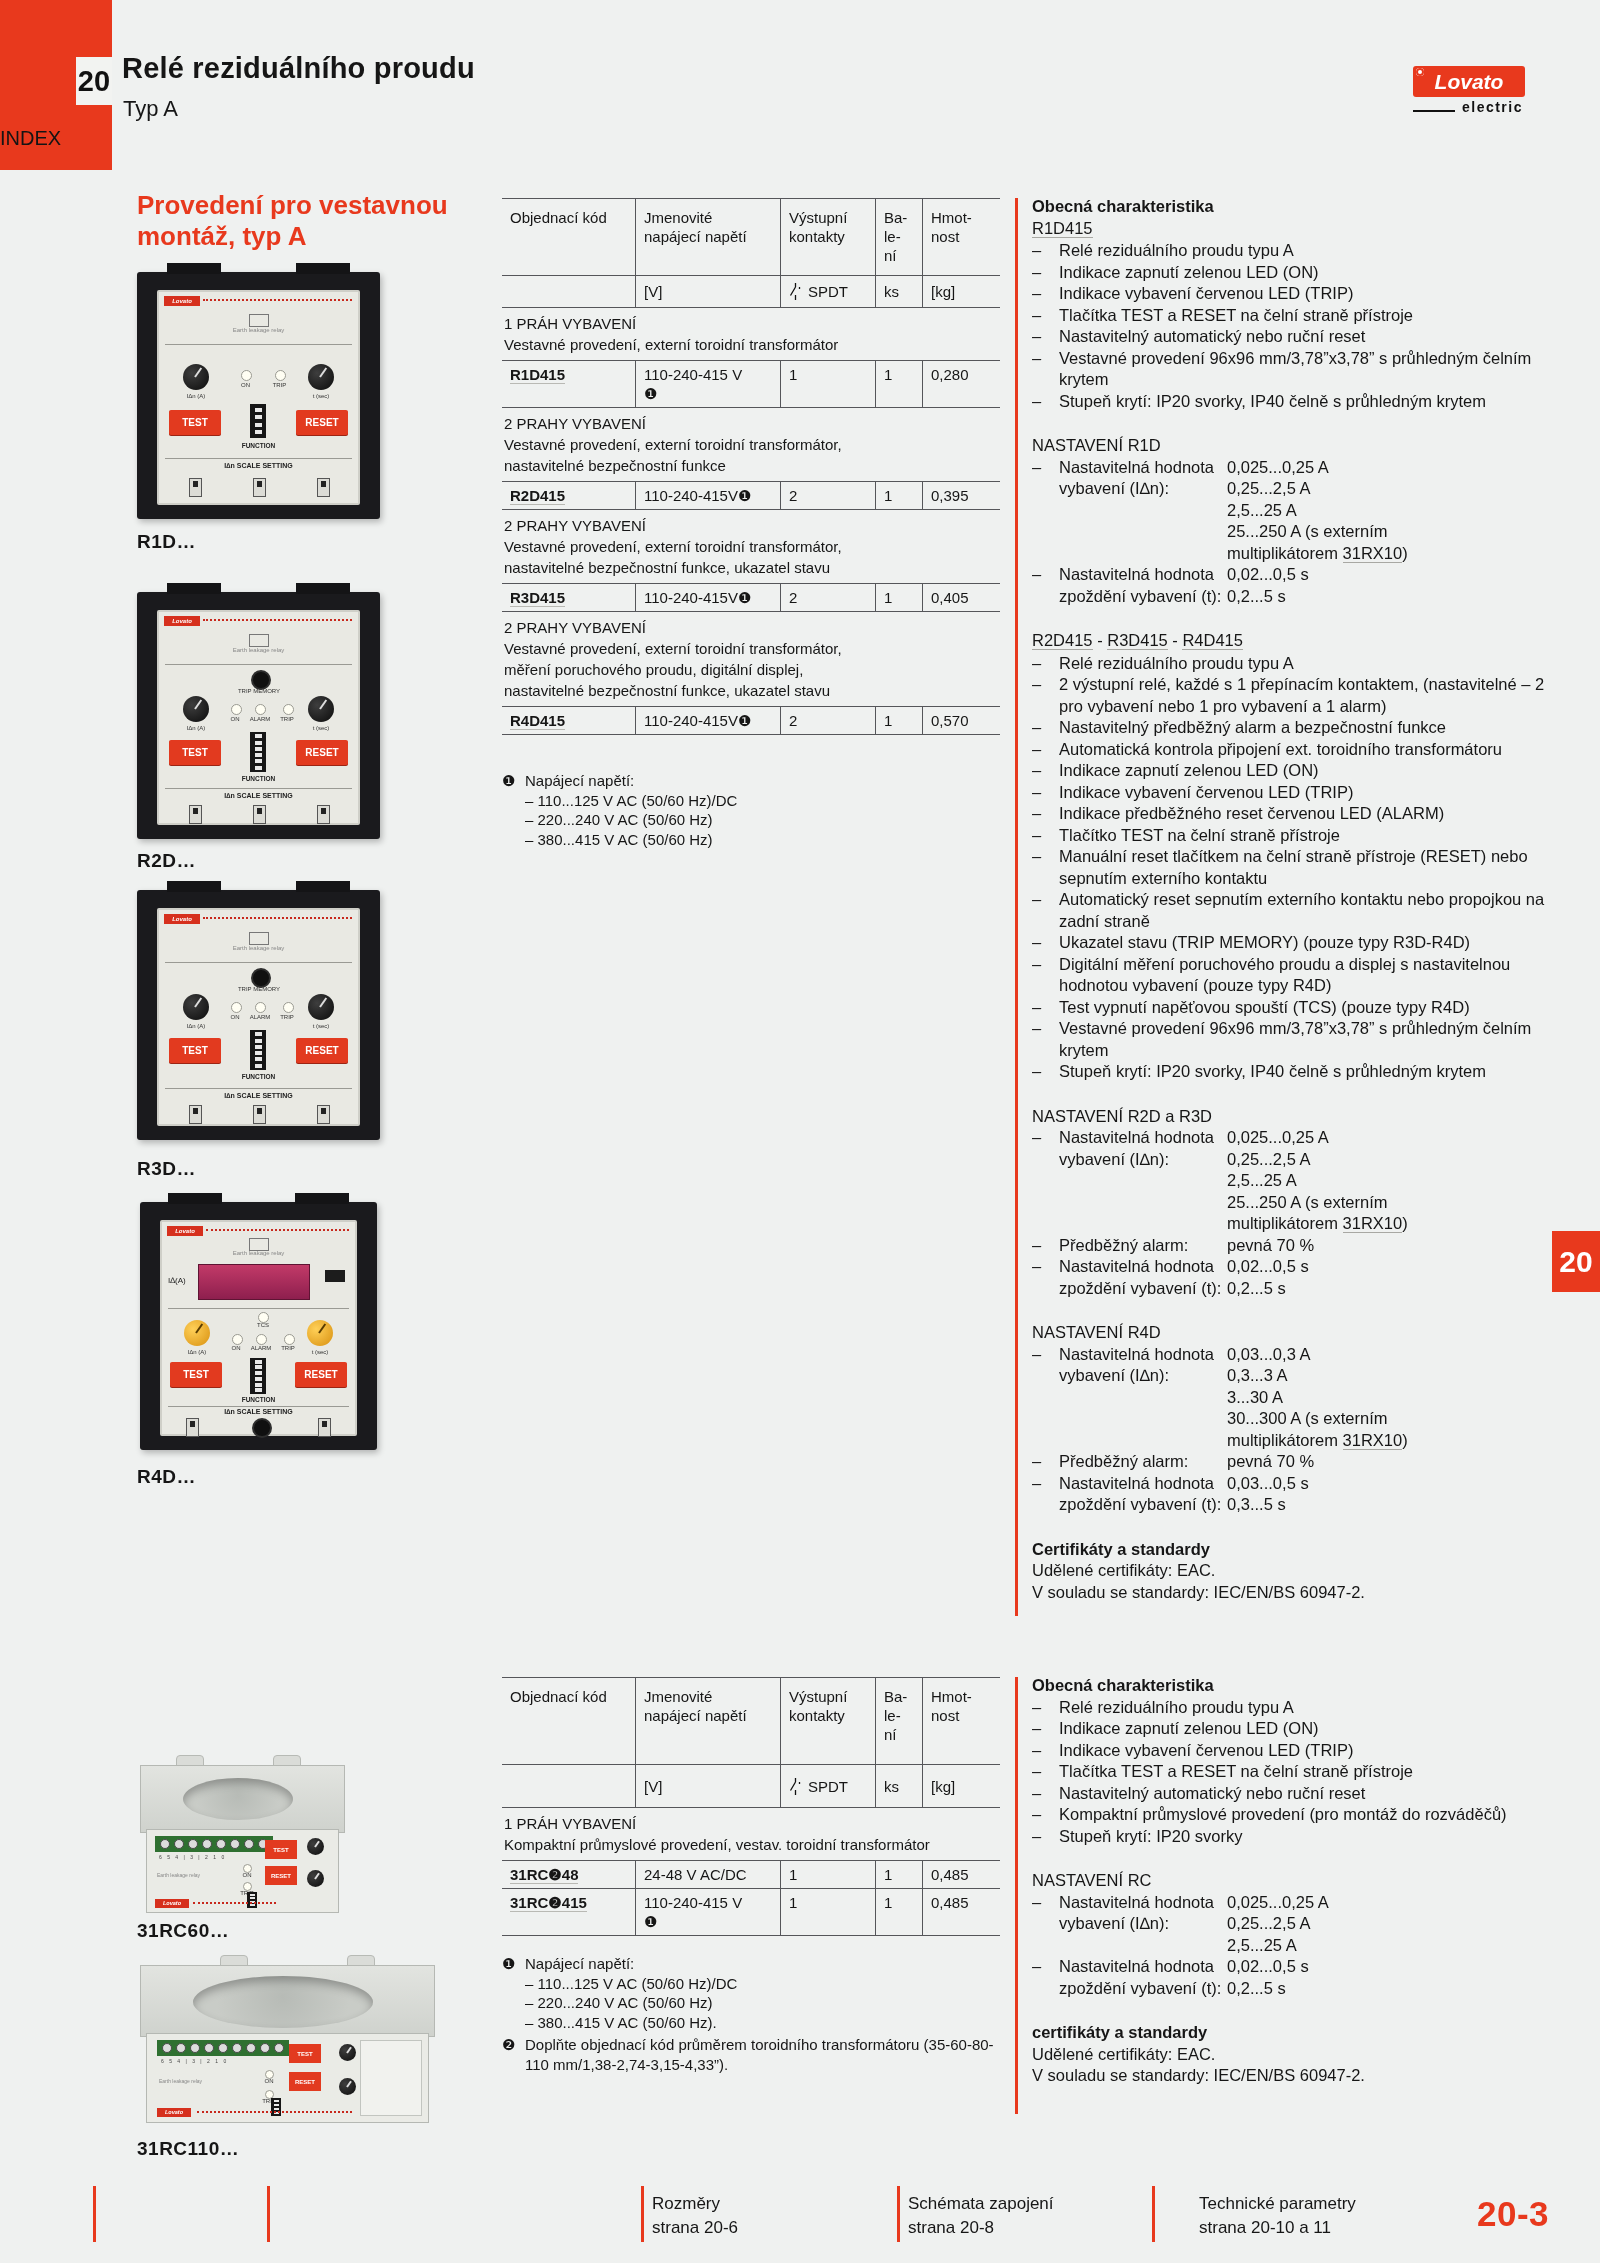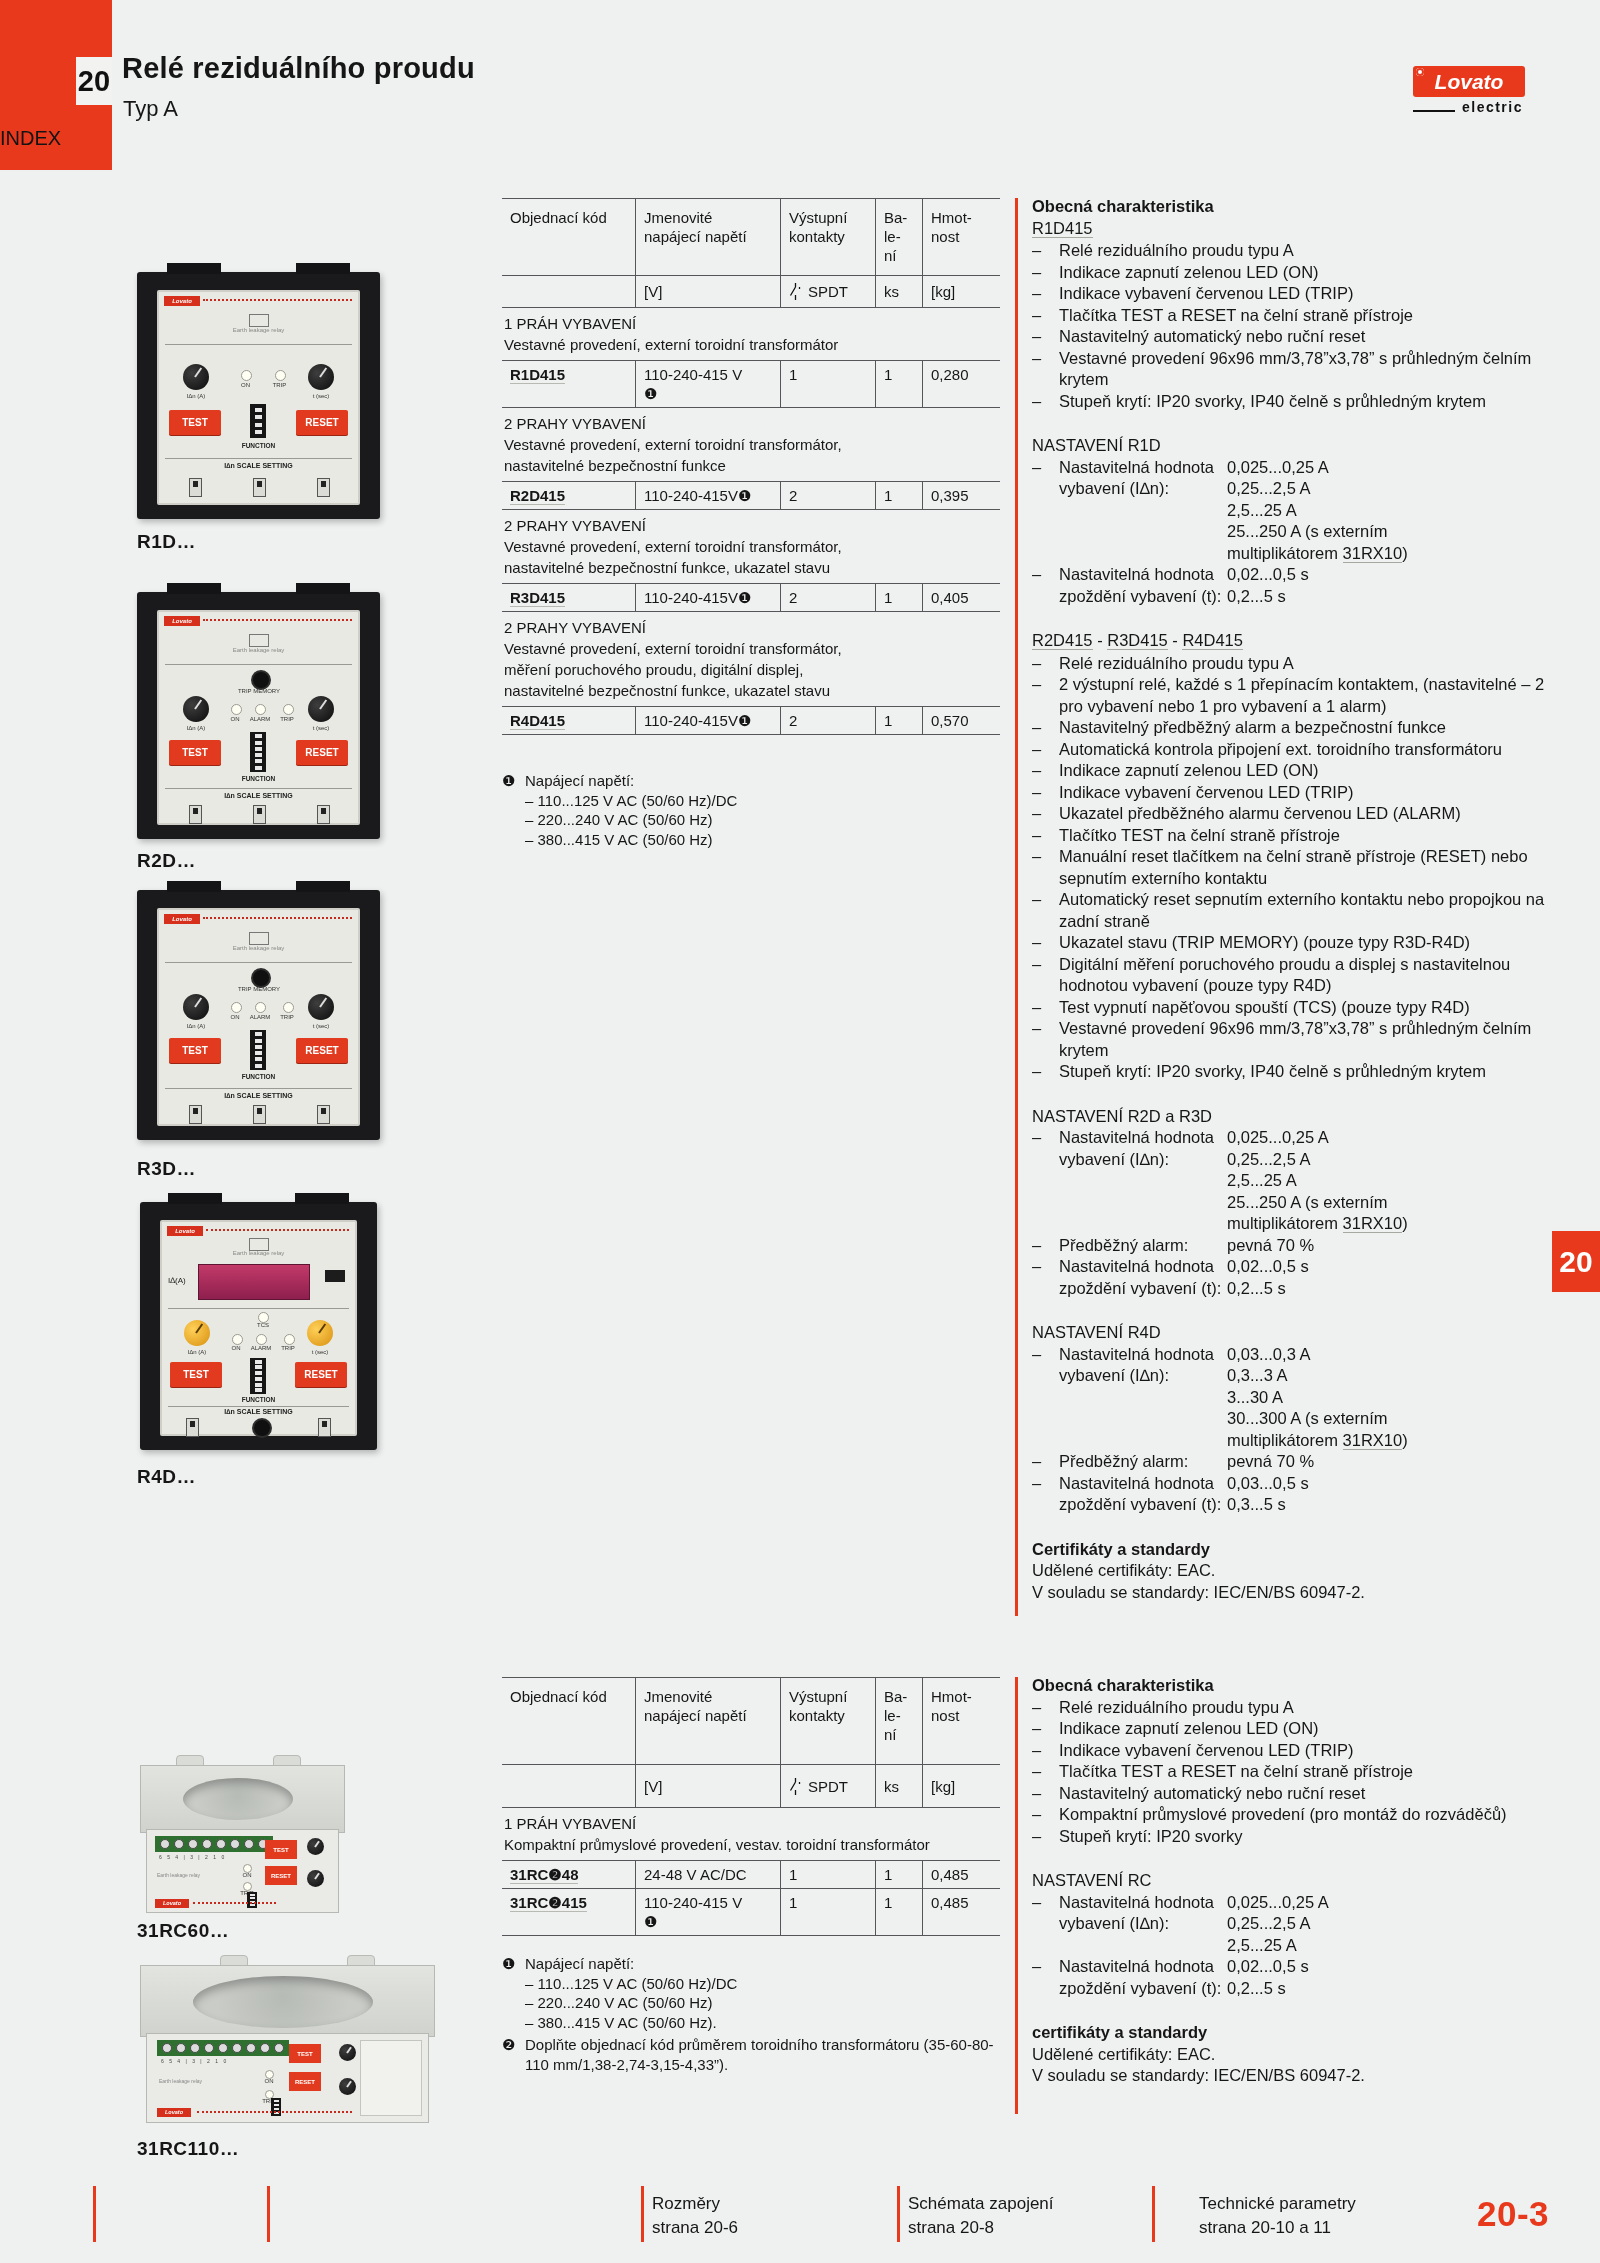--- a/index.html
+++ b/index.html
@@ -131,20 +131,24 @@
   <div class="page-subtitle">Typ A</div>
   <div class="logo">
     <div class="logo-box">
       <span class="logo-dot"></span>
       <span class="logo-brand">Lovato</span>
     </div>
     <span class="logo-line"></span>
     <span class="logo-sub">electric</span>
   </div>
 
+  <div class="h-red" style="top:190px">
+    <div>Provedení pro vestavnou</div>
+      <div>montáž, typ A</div>
+  </div>
 
   <figure class="dev" style="left:137px;top:272px;width:243px;height:247px;margin:0">
     <span class="lug" style="left:30px"></span>
     <span class="lug" style="right:30px"></span>
     <div class="panel">
       <span class="chip">Lovato</span>
       <span class="dotline"></span>
       <span class="mark"></span>
       <span class="devtype">Earth leakage relay</span>
       <span class="sep" style="top:52px"></span>
@@ -662,21 +666,21 @@
         <div class="bullet">
           <span class="dash">–</span>
           <span class="btext">Indikace zapnutí zelenou LED (ON)</span>
         </div>
         <div class="bullet">
           <span class="dash">–</span>
           <span class="btext">Indikace vybavení červenou LED (TRIP)</span>
         </div>
         <div class="bullet">
           <span class="dash">–</span>
-          <span class="btext">Ukazatel předběžného alarmu červenou LED (ALARM)</span>
+          <span class="btext">Indikace předběžného reset červenou LED (ALARM)</span>
         </div>
         <div class="bullet">
           <span class="dash">–</span>
           <span class="btext">Tlačítko TEST na čelní straně přístroje</span>
         </div>
         <div class="bullet">
           <span class="dash">–</span>
           <span class="btext">Manuální reset tlačítkem na čelní straně přístroje (RESET) nebo sepnutím externího kontaktu</span>
         </div>
         <div class="bullet">

